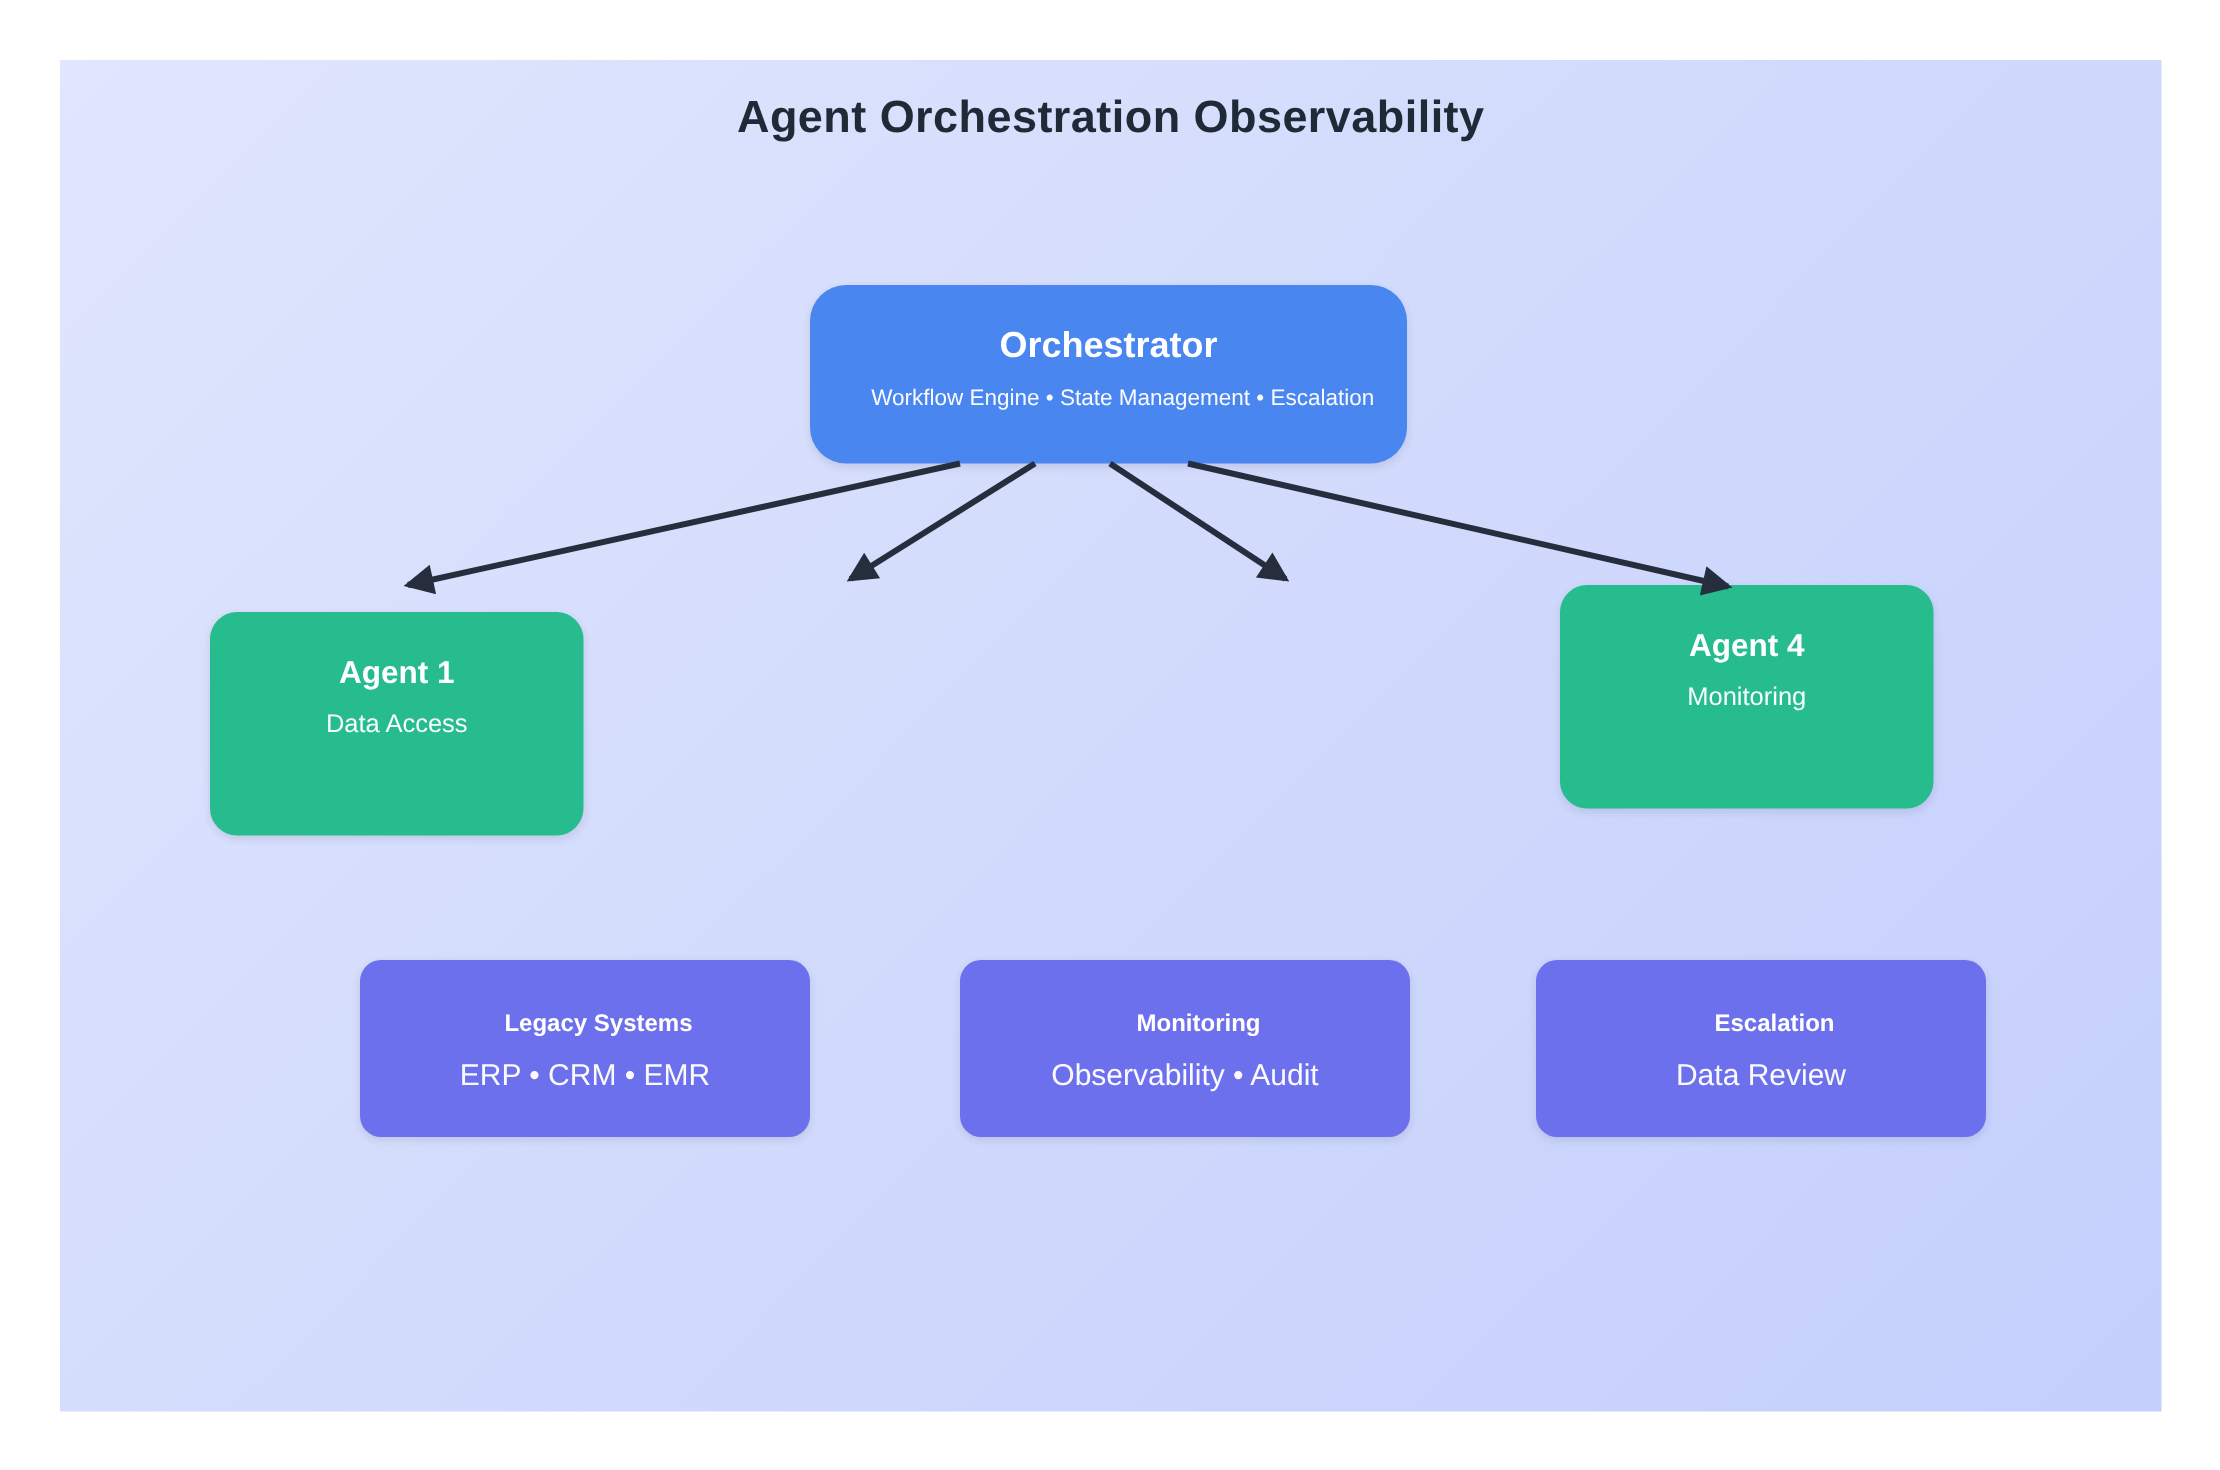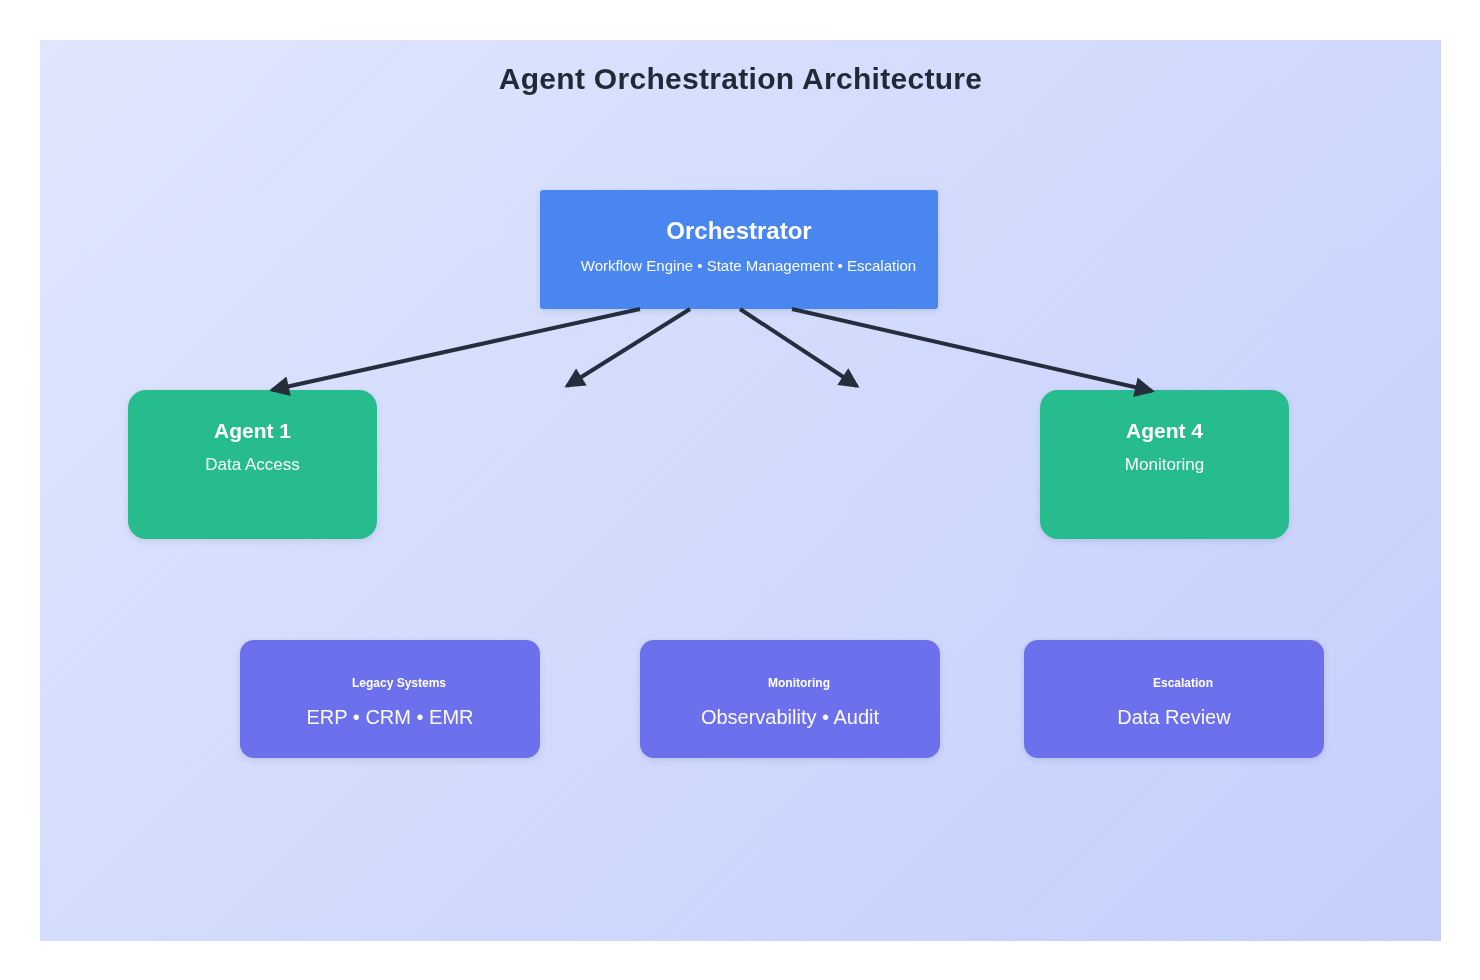--- a/index.html
+++ b/index.html
@@ -47,48 +47,48 @@
   .node-subtitle {
     white-space: nowrap;
     opacity: 0.97;
   }
   .orchestrator {
     left: 500px;
     top: 150px;
     width: 398px;
     height: 119px;
     background: var(--orchestrator-fill, #4a86ef);
-    border-radius: 3px;
+    border-radius: 24px;
     padding-top: 26px;
   }
   .orchestrator .node-title { font-size: 24px; line-height: 30px; }
   .orchestrator .node-subtitle { font-size: 15px; line-height: 20px; margin-top: 10px; margin-left: 19px; }
   .agent {
     top: 350px;
     width: 249px;
     height: 149px;
     background: var(--agent-fill, #26bc8e);
     border-radius: 18px;
     padding-top: 28px;
   }
   .agent .node-title { font-size: 21px; line-height: 26px; }
   .agent .node-subtitle { font-size: 17px; line-height: 18px; margin-top: 12px; }
-  .agent-1 { left: 88px; }
+  .agent-1 { left: 100px; margin-top: 18px; }
   .agent-2 { left: 400px; }
   .agent-3 { left: 700px; }
   .agent-4 { left: 1000px; }
   .system {
     top: 600px;
     width: 300px;
     height: 118px;
     background: var(--system-fill, #6c70ec);
     border-radius: 14px;
     padding-top: 30px;
   }
-  .system .node-title { font-size: 12px; line-height: 26px; padding-left: 18px; }
+  .system .node-title { font-size: 16px; line-height: 26px; padding-left: 18px; }
   .system .node-subtitle { font-size: 20px; line-height: 18px; margin-top: 12px; }
   .system-1 { left: 200px; }
   .system-2 { left: 600px; }
   .system-3 { left: 984px; }
   .arrow-layer {
     position: absolute;
     left: 0;
     top: 0;
     width: 1401px;
     height: 901px;
@@ -101,21 +101,21 @@
   }
   .arrow-layer marker path {
     fill: var(--arrow, #262e3e);
   }
 </style>
 </head>
 <body>
 
 <div class="panel">
 
-  <div class="diagram-title">Agent Orchestration Architecture</div>
+  <div class="diagram-title">Agent Orchestration Observability</div>
 
   <div class="node orchestrator">
     <div class="node-title">Orchestrator</div>
     <div class="node-subtitle">Workflow Engine • State Management • Escalation</div>
   </div>
 
   <div class="node agent agent-1">
     <div class="node-title">Agent 1</div>
     <div class="node-subtitle">Data Access</div>
   </div>

